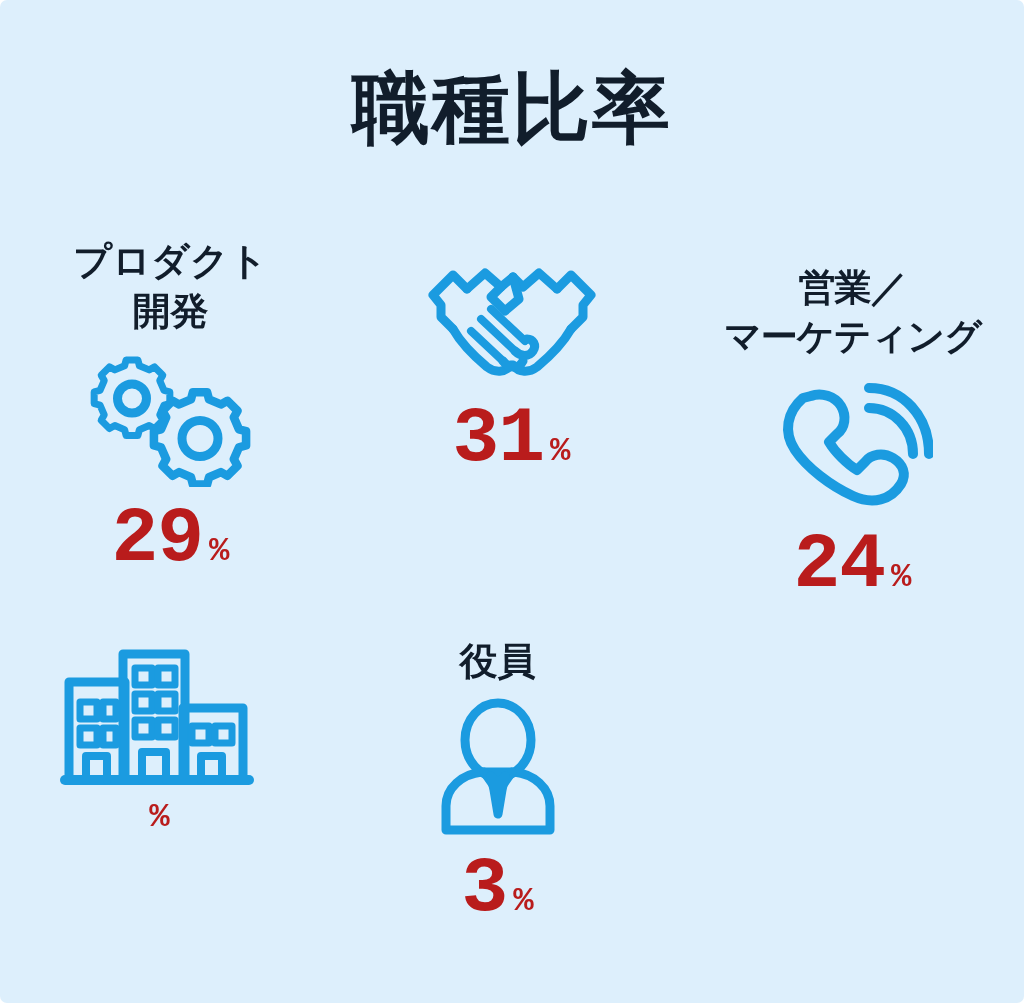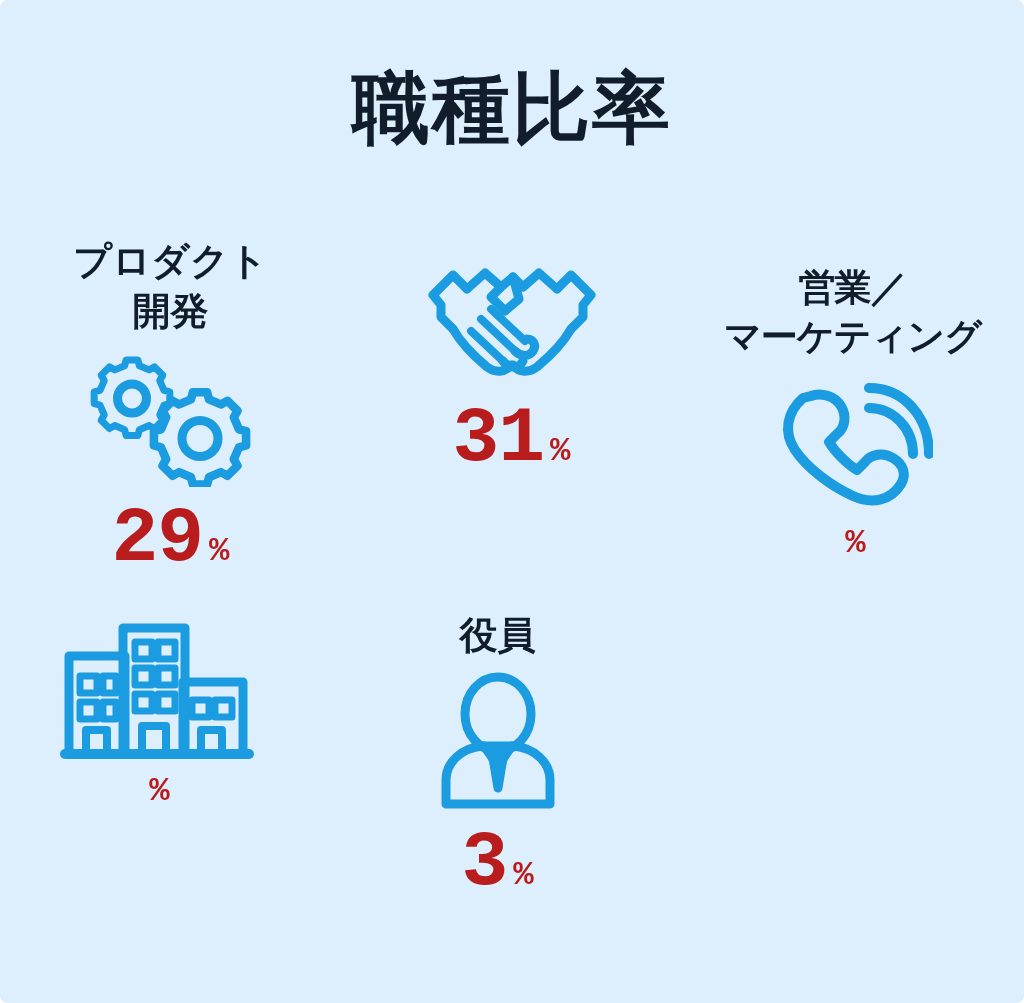--- a/index.html
+++ b/index.html
@@ -196,20 +196,21 @@
                    C74,94 62,82 56,72
                    L64,64
                    C72,58 74,46 68,36
                    C62,26 48,22 38,26 Z"></path>
 
           <path d="M96,38 C120,38 140,58 140,84"></path>
           <path d="M96,18 C130,18 156,46 156,84"></path>
         </svg>
       </div>
       <div class="cell-value">
+        <span class="value-num">24</span>
         <span class="value-pct">%</span>
       </div>
     </div>
 
     <div class="cell row2">
       <div class="cell-icon">
         <svg width="195" height="142" viewBox="0 0 195 142" fill="none" stroke="#1b9be0" stroke-width="9" stroke-linejoin="round" stroke-linecap="round">
 
           <rect x="64" y="8" width="62" height="126"></rect>
 

